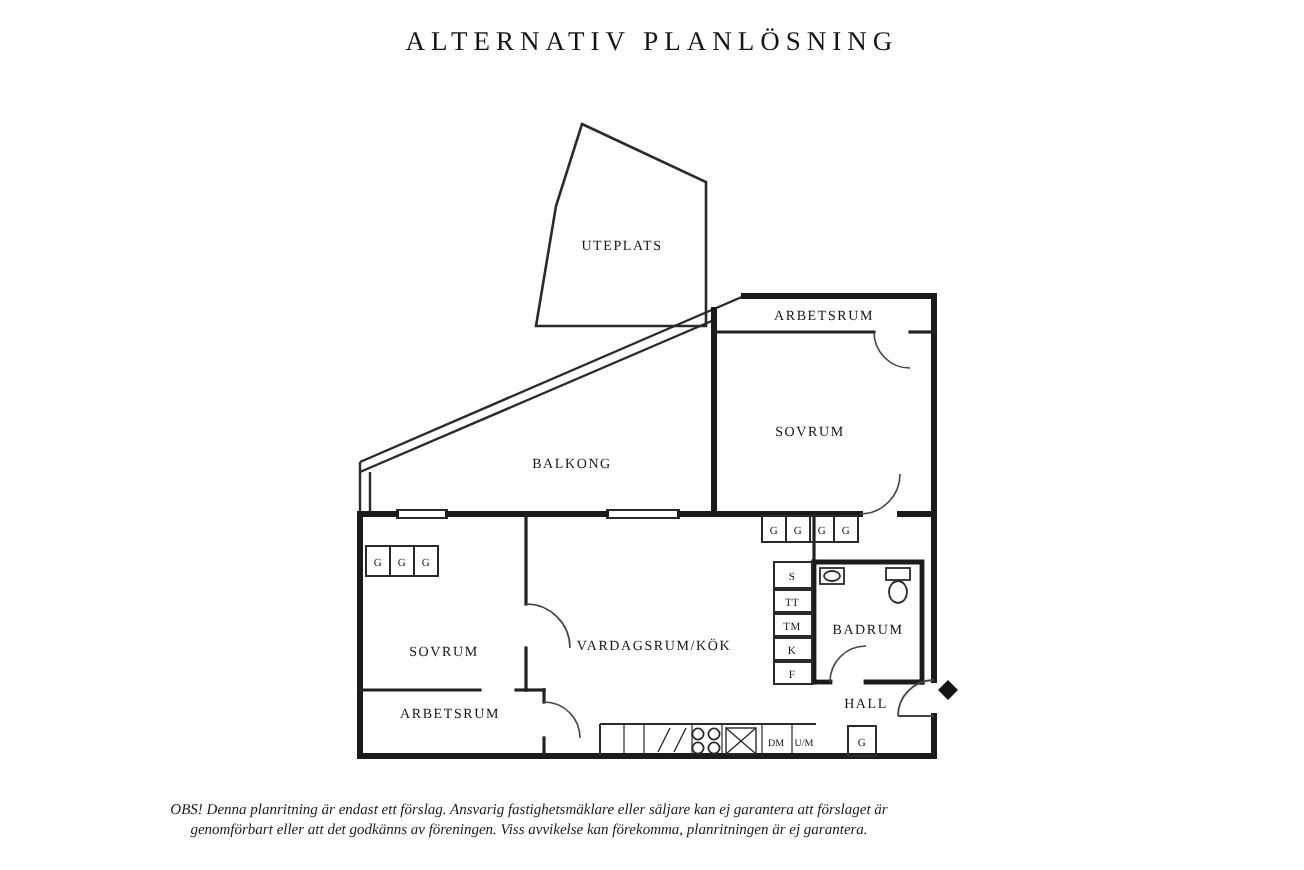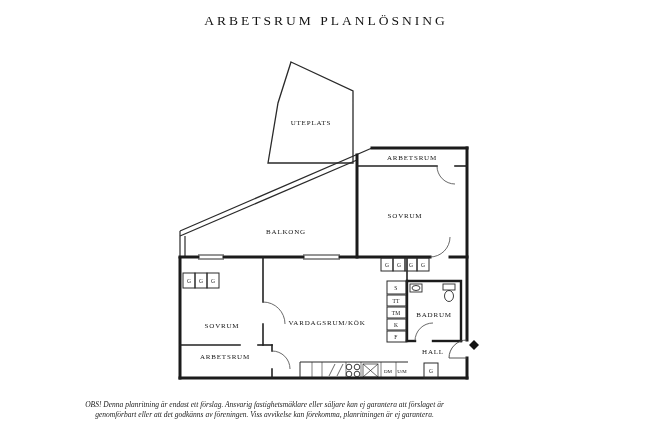--- a/index.html
+++ b/index.html
@@ -25,21 +25,21 @@
   }
   .tiny-label{
     font-family:"Liberation Serif", serif;font-size:5px;fill:#161616;
   }
 </style>
 </head>
 <body>
 
 <div class="page">
 
-  <div class="title">ARBETSRUM PLANLÖSNING</div>
+  <div class="title">ALTERNATIV PLANLÖSNING</div>
 
   <svg class="plan-svg" width="652" height="435" viewBox="0 0 652 435" xmlns="http://www.w3.org/2000/svg">
 
     <g stroke="#2a2a2a" stroke-width="1.3" fill="none">
       <polygon points="291,62 353,91 353,163 268,163 278,103"></polygon>
     </g>
 
     <g stroke="#2a2a2a" stroke-width="1.2" fill="none">
       <line x1="180" y1="231" x2="372" y2="148"></line>
       <line x1="180" y1="236" x2="357" y2="160"></line>

